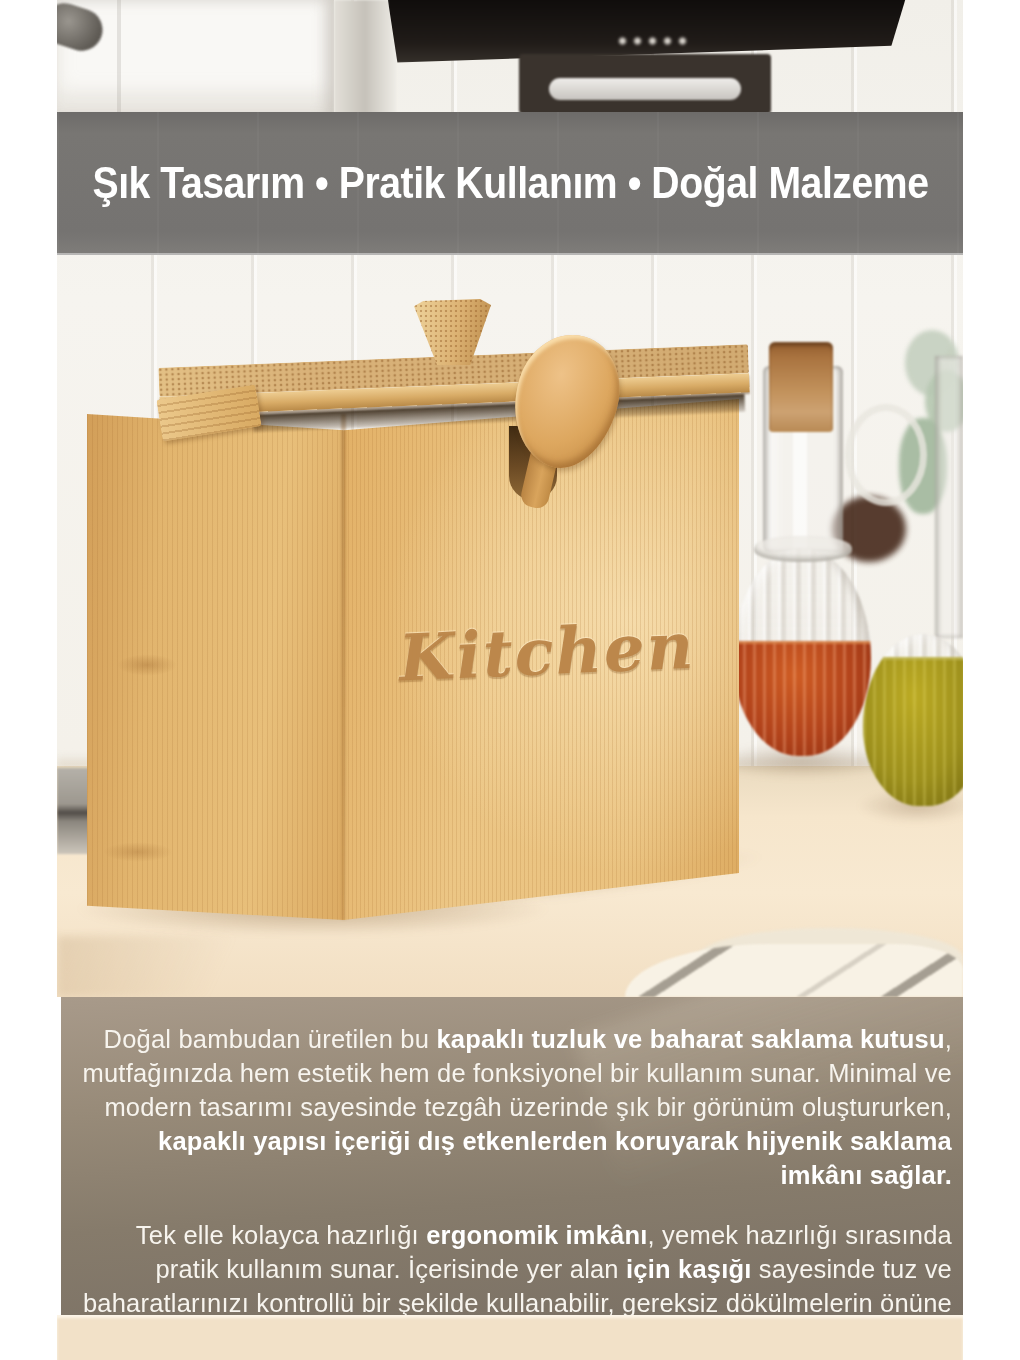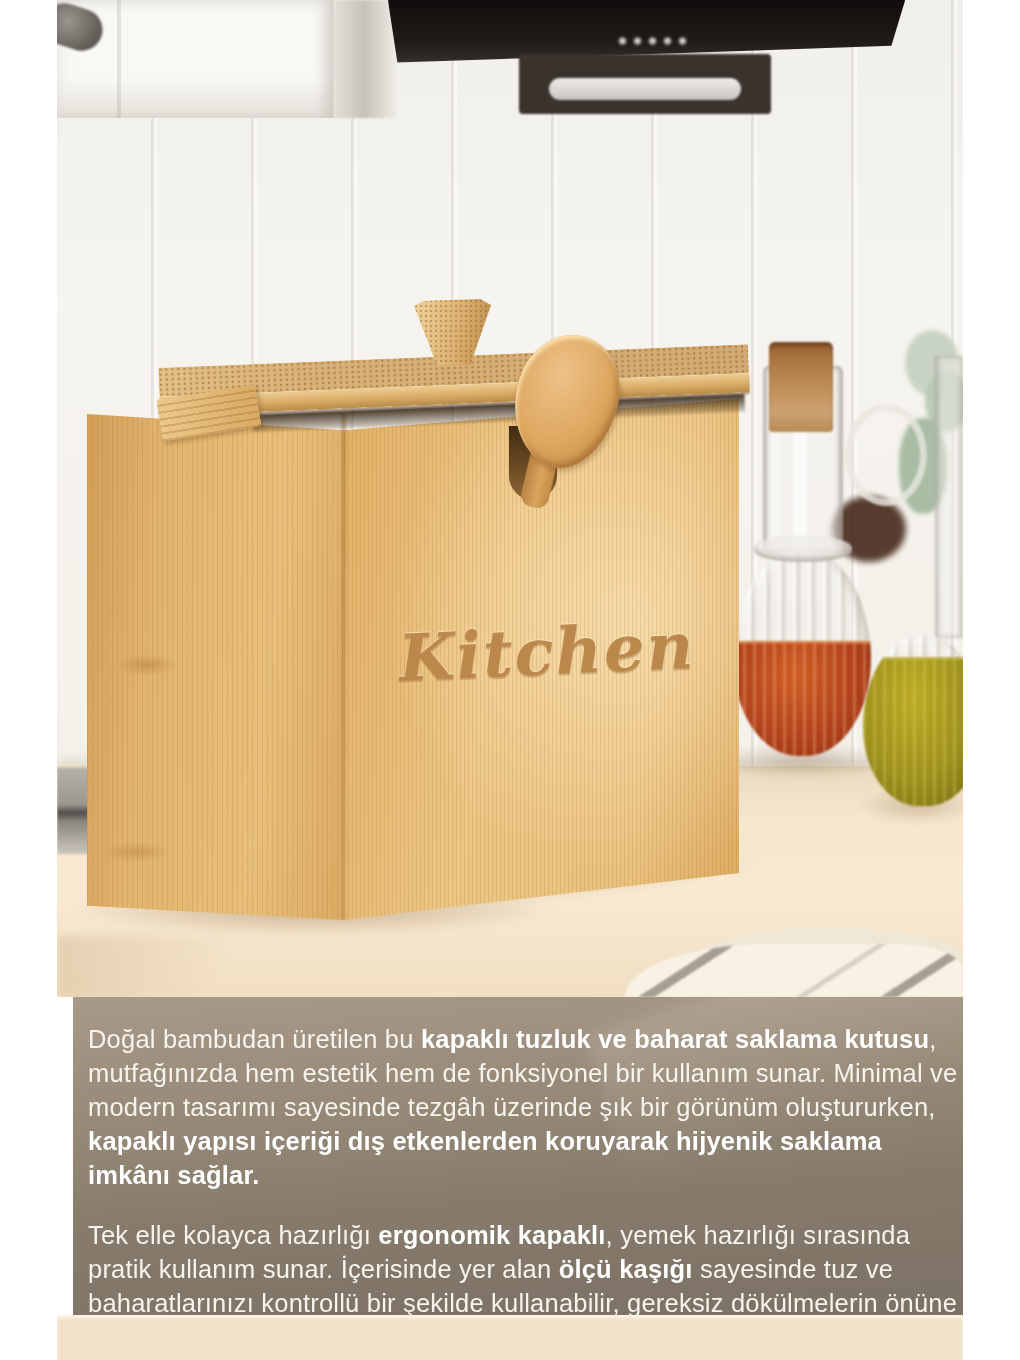--- a/index.html
+++ b/index.html
@@ -172,23 +172,23 @@
           transform:rotate(17deg);
           border-radius:50% 50% 44% 56% / 44% 46% 54% 56%;
           background:radial-gradient(ellipse at 38% 32%, #eec288 0%, #dda75f 55%, #c08740 100%);
           box-shadow:inset 3px 3px 4px rgba(255,232,185,.8), inset -4px -4px 6px rgba(145,92,38,.55),
                      2px 3px 5px rgba(100,60,20,.3);}
   .spoon-handle{position:absolute;left:468px;top:450px;width:28px;height:58px;z-index:20;
           transform:rotate(13deg);border-radius:6px 6px 12px 12px;
           background:linear-gradient(90deg,#b98443,#d9a45c 55%,#c08b45);}
 
   
-  .desc{position:absolute;left:16px;top:997px;width:906px;height:318px;overflow:hidden;
+  .desc{position:absolute;left:4px;top:997px;width:906px;height:318px;overflow:hidden;
         background:linear-gradient(176deg,#a89a8a 0%,#978a78 32%,#867b6b 62%,#7b7165 100%);
-        color:#f7f4ee;text-align:left;}
+        color:#f7f4ee;text-align:right;}
   .desc-glow{position:absolute;right:-40px;top:-30px;width:420px;height:160px;transform:rotate(-18deg);
         background:linear-gradient(180deg, rgba(240,230,212,.16), rgba(240,230,212,0));filter:blur(8px);}
   .desc p{position:relative;width:876px;margin:0 auto;font-size:25.5px;line-height:34px;font-weight:400;
         letter-spacing:.2px;}
   .desc .p1{padding-top:25px;}
   .desc .p2{padding-top:26px;}
   .desc b{font-weight:700;color:#ffffff;}
 
   .footer-strip{position:absolute;left:0;top:1315px;width:906px;height:45px;background:#f2e1c8;
         box-shadow:inset 0 3px 3px rgba(255,250,240,.8);}
@@ -260,23 +260,26 @@
       <div class="lid">
         <div class="lid-top"></div>
         <div class="lid-edge"></div>
       </div>
       <div class="lid-lip"></div>
       <div class="knob"></div>
       <div class="notch"></div>
       <div class="spoon-handle"></div>
       <div class="spoon-head"></div>
 
+      <div class="banner">
+        <div class="banner-text">Şık Tasarım • Pratik Kullanım • Doğal Malzeme</div>
+      </div>
     </div>
 
     <div class="desc">
       <div class="desc-glow"></div>
       <p class="p1"><span>Doğal bambudan üretilen bu </span><b>kapaklı tuzluk ve baharat saklama kutusu</b><span>, mutfağınızda hem estetik hem de fonksiyonel bir kullanım sunar. Minimal ve modern tasarımı sayesinde tezgâh üzerinde şık bir görünüm oluştururken, </span><b>kapaklı yapısı içeriği dış etkenlerden koruyarak hijyenik saklama imkânı sağlar.</b></p>
-      <p class="p2"><span>Tek elle kolayca hazırlığı </span><b>ergonomik kapaklı</b><span>, yemek hazırlığı sırasında pratik kullanım sunar. İçerisinde yer alan </span><b>ölçü kaşığı</b><span> sayesinde tuz ve baharatlarınızı kontrollü bir şekilde kullanabilir, gereksiz dökülmelerin önüne geçebilirsiniz. Günlük mutfak rutininde hız ve düzen arayanlar için ideal bir çözümdür.</span></p>
+      <p class="p2"><span>Tek elle kolayca hazırlığı </span><b>ergonomik imkânı</b><span>, yemek hazırlığı sırasında pratik kullanım sunar. İçerisinde yer alan </span><b>için kaşığı</b><span> sayesinde tuz ve baharatlarınızı kontrollü bir şekilde kullanabilir, gereksiz dökülmelerin önüne geçebilirsiniz. Günlük mutfak rutininde hız ve düzen arayanlar için ideal bir çözümdür.</span></p>
     </div>
 
     <div class="footer-strip"></div>
   </div>
 </div>
 
 </body></html>

